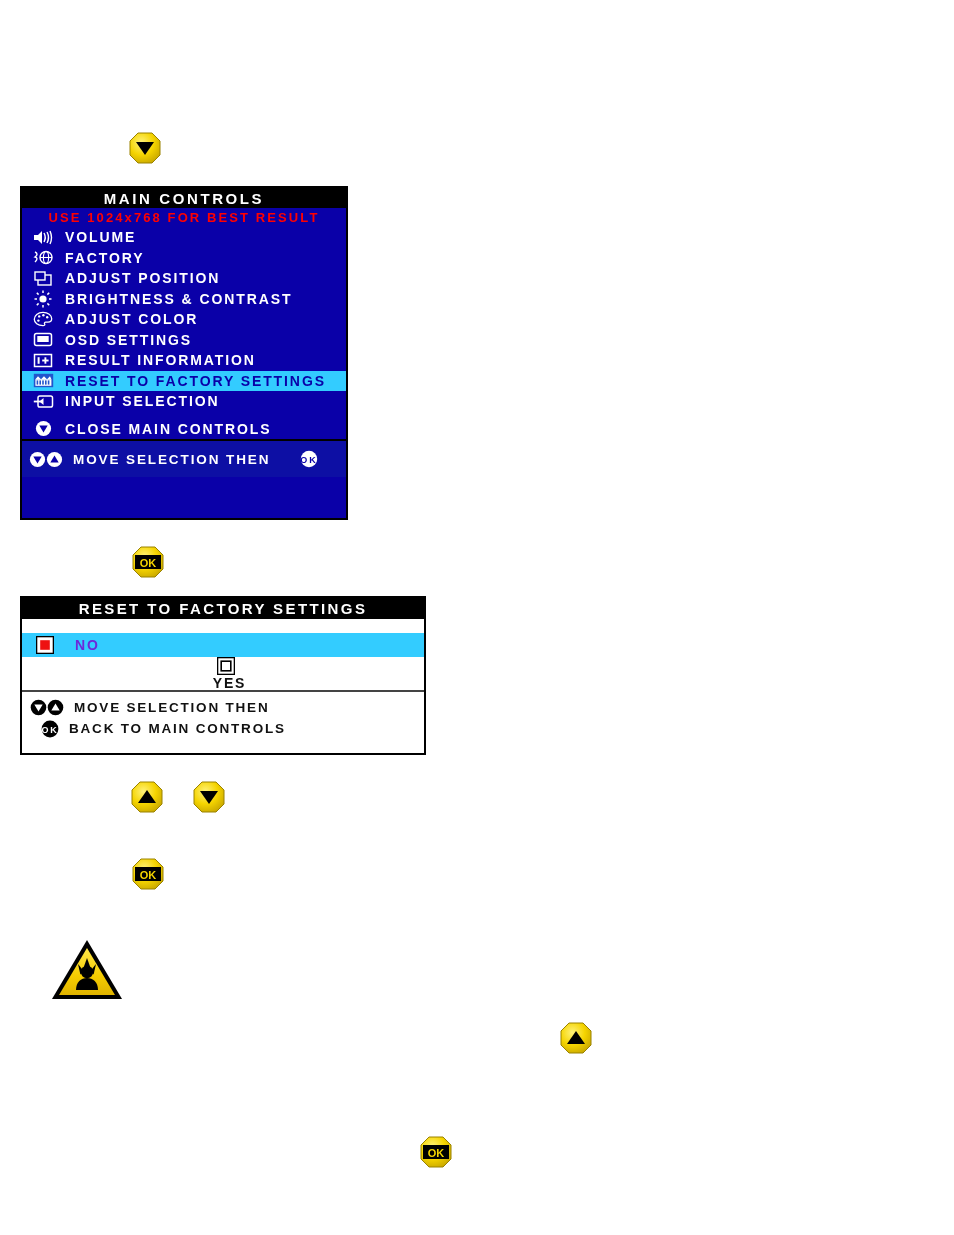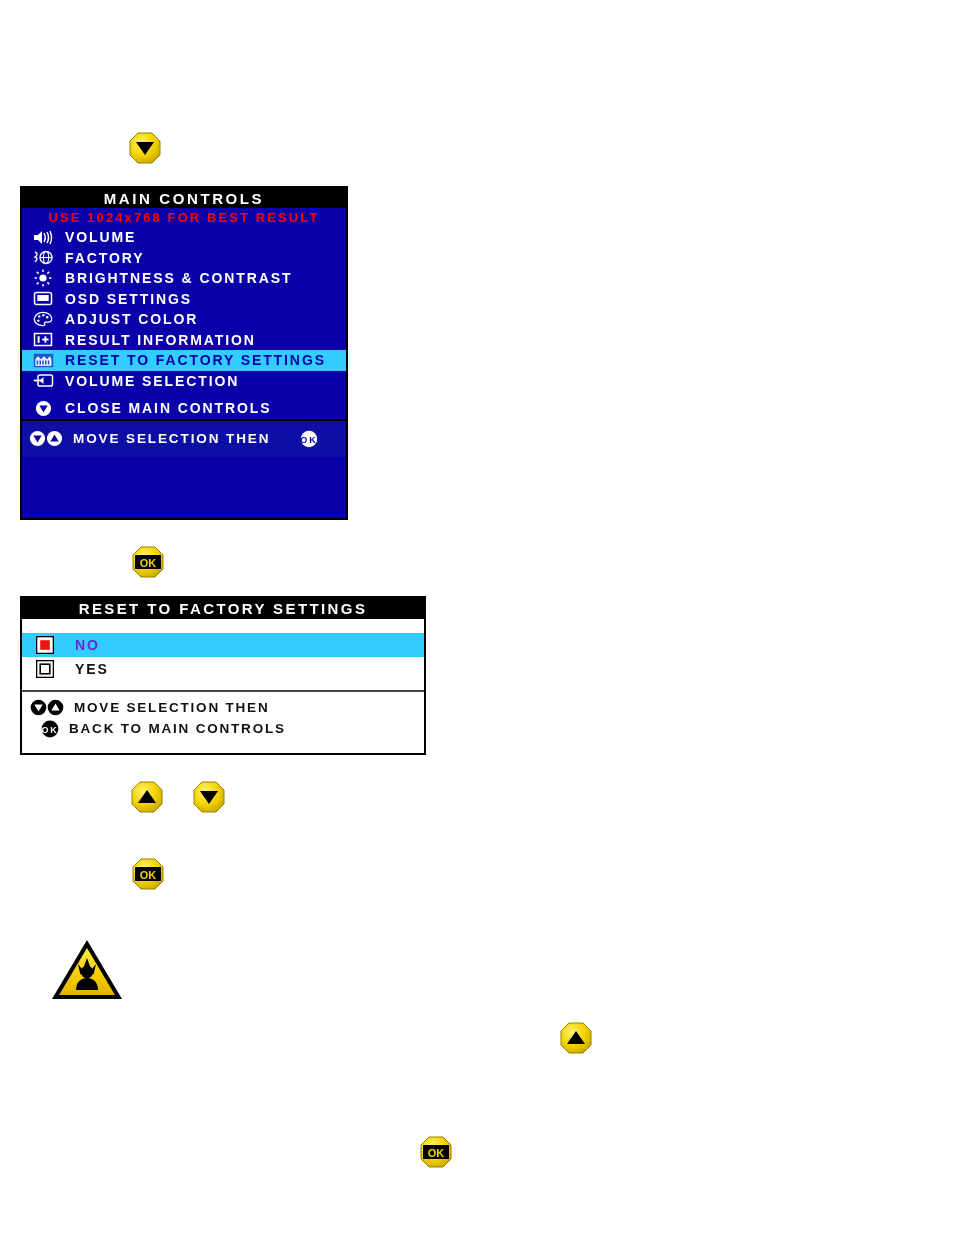--- a/index.html
+++ b/index.html
@@ -138,21 +138,21 @@
     display: flex;
     align-items: center;
     height: 24px;
     color: #11119a;
     font-size: 14px;
     font-weight: bold;
     letter-spacing: 1.9px;
     background: #ffffff;
   }
   .rd-row.highlight { background: #33ccff; color: #6d28d9; }
-  .rd-row.plain { color: #111111; }
+  .rd-row.plain { color: #111111; flex-direction: column; }
   .rd-row .rd-ico {
     width: 34px;
     min-width: 34px;
     display: flex;
     align-items: center;
     justify-content: center;
     margin-left: 6px;
   }
   .rd-row .rd-lbl { padding-left: 13px; }
   .rd-gap { height: 9px; background:#ffffff; }
@@ -223,20 +223,29 @@
         <svg width="21" height="15" viewBox="0 0 21 15">
           <path d="M2 2 q4 2 0 5 q4 1 0 5" stroke="#ffffff" stroke-width="1.4" fill="none"></path>
           <circle cx="13" cy="7.5" r="6" stroke="#ffffff" stroke-width="1.4" fill="none"></circle>
           <ellipse cx="13" cy="7.5" rx="2.6" ry="6" stroke="#ffffff" stroke-width="1.1" fill="none"></ellipse>
           <line x1="7" y1="7.5" x2="19" y2="7.5" stroke="#ffffff" stroke-width="1.1"></line>
         </svg>
       </span>
       <span class="osd-lbl">FACTORY</span>
     </div>
 
+    <div class="osd-row">
+      <span class="osd-ico">
+        <svg width="20" height="16" viewBox="0 0 20 16">
+          <rect x="5" y="5" width="13" height="10" stroke="#ffffff" stroke-width="1.4" fill="none"></rect>
+          <rect x="2" y="2" width="10" height="8" stroke="#ffffff" stroke-width="1.4" fill="#0a00a8"></rect>
+        </svg>
+      </span>
+      <span class="osd-lbl">ADJUST POSITION</span>
+    </div>
 
     <div class="osd-row">
       <span class="osd-ico">
         <svg width="18" height="18" viewBox="0 0 18 18">
           <circle cx="9" cy="9" r="3.6" fill="#ffffff"></circle>
           <g stroke="#ffffff" stroke-width="1.5">
             <line x1="9" y1="0.5" x2="9" y2="3"></line>
               <line x1="9" y1="15" x2="9" y2="17.5"></line>
             <line x1="0.5" y1="9" x2="3" y2="9"></line>
               <line x1="15" y1="9" x2="17.5" y2="9"></line>
@@ -246,39 +255,39 @@
               <line x1="4.6" y1="13.4" x2="2.8" y2="15.2"></line>
           </g>
         </svg>
       </span>
       <span class="osd-lbl">BRIGHTNESS &amp; CONTRAST</span>
     </div>
 
 
     <div class="osd-row">
       <span class="osd-ico">
-        <svg width="20" height="15" viewBox="0 0 20 15">
-          <rect x="1.5" y="1.5" width="17" height="12" rx="2" stroke="#ffffff" stroke-width="1.5" fill="none"></rect>
-          <rect x="4.3" y="4" width="11.4" height="6" fill="#ffffff"></rect>
-        </svg>
-      </span>
-      <span class="osd-lbl">OSD SETTINGS</span>
-    </div>
-
-    <div class="osd-row">
-      <span class="osd-ico">
         <svg width="20" height="16" viewBox="0 0 20 16">
           <path d="M10 1.3 C4.8 1.3 1.3 4.6 1.3 8.2 C1.3 11.8 4.8 14.7 10 14.7 C11.6 14.7 12.2 13.8 11.6 13 C11 12.1 11.6 11.2 12.8 11.2 L15 11.2 C17.3 11.2 18.7 9.8 18.7 7.8 C18.7 4.2 15 1.3 10 1.3 Z" stroke="#ffffff" stroke-width="1.3" fill="none"></path>
           <circle cx="6.2" cy="5.4" r="1.2" fill="#ffffff"></circle>
           <circle cx="10.4" cy="4.2" r="1.2" fill="#ffffff"></circle>
           <circle cx="14.2" cy="6.2" r="1.2" fill="#ffffff"></circle>
           <circle cx="5.4" cy="9.6" r="1.2" fill="#ffffff"></circle>
         </svg>
       </span>
       <span class="osd-lbl">ADJUST COLOR</span>
+    </div>
+
+    <div class="osd-row">
+      <span class="osd-ico">
+        <svg width="20" height="15" viewBox="0 0 20 15">
+          <rect x="1.5" y="1.5" width="17" height="12" rx="2" stroke="#ffffff" stroke-width="1.5" fill="none"></rect>
+          <rect x="4.3" y="4" width="11.4" height="6" fill="#ffffff"></rect>
+        </svg>
+      </span>
+      <span class="osd-lbl">OSD SETTINGS</span>
     </div>
 
     <div class="osd-row">
       <span class="osd-ico">
         <svg width="20" height="15" viewBox="0 0 20 15">
           <rect x="1.5" y="1.5" width="17" height="12" stroke="#ffffff" stroke-width="1.5" fill="none"></rect>
           <rect x="4.6" y="4.2" width="2" height="6.6" fill="#ffffff"></rect>
           <line x1="9.2" y1="7.5" x2="15.6" y2="7.5" stroke="#ffffff" stroke-width="1.9"></line>
           <line x1="12.4" y1="4.3" x2="12.4" y2="10.7" stroke="#ffffff" stroke-width="1.9"></line>
         </svg>
@@ -305,21 +314,21 @@
     </div>
 
     <div class="osd-row">
       <span class="osd-ico">
         <svg width="21" height="15" viewBox="0 0 21 15">
           <rect x="5" y="2" width="14.5" height="11" rx="1.8" stroke="#ffffff" stroke-width="1.5" fill="none"></rect>
           <line x1="0.8" y1="7.5" x2="10" y2="7.5" stroke="#ffffff" stroke-width="1.8"></line>
           <polygon points="10.5,4 10.5,11 6.5,7.5" fill="#ffffff"></polygon>
         </svg>
       </span>
-      <span class="osd-lbl">VOLUME SELECTION</span>
+      <span class="osd-lbl">INPUT SELECTION</span>
     </div>
 
     <div class="osd-spacer"></div>
 
     <div class="osd-row">
       <span class="osd-ico">
         <svg width="17" height="17" viewBox="0 0 17 17">
           <circle cx="8.5" cy="8.5" r="7.6" fill="#ffffff"></circle>
           <polygon points="8.5,12.4 4.3,5.6 12.7,5.6" fill="#0a00a8"></polygon>
         </svg>

